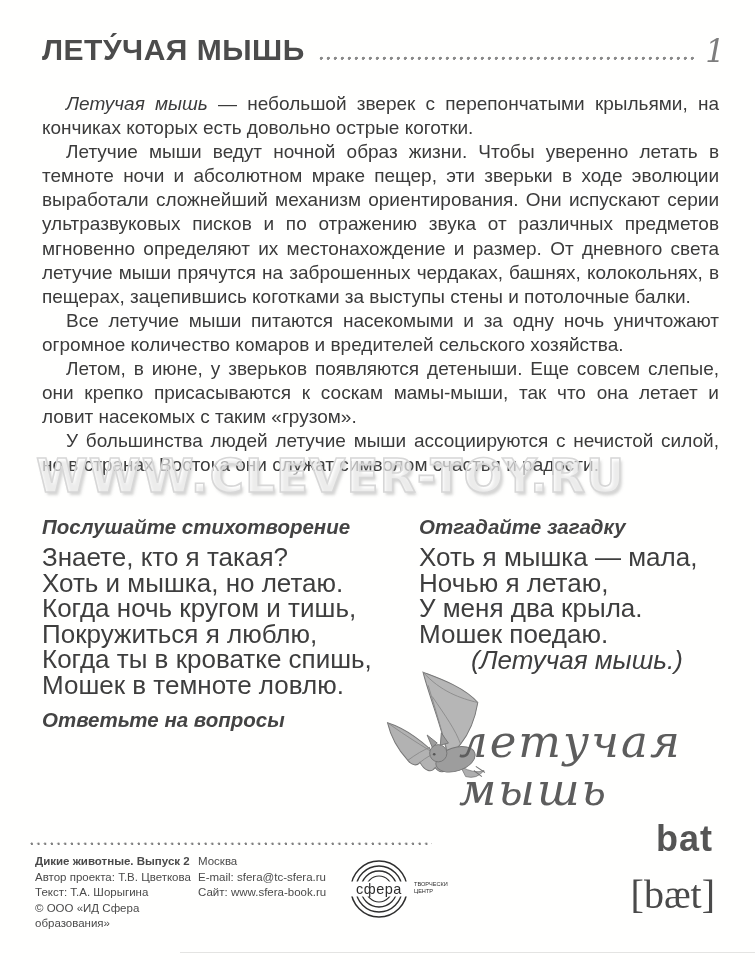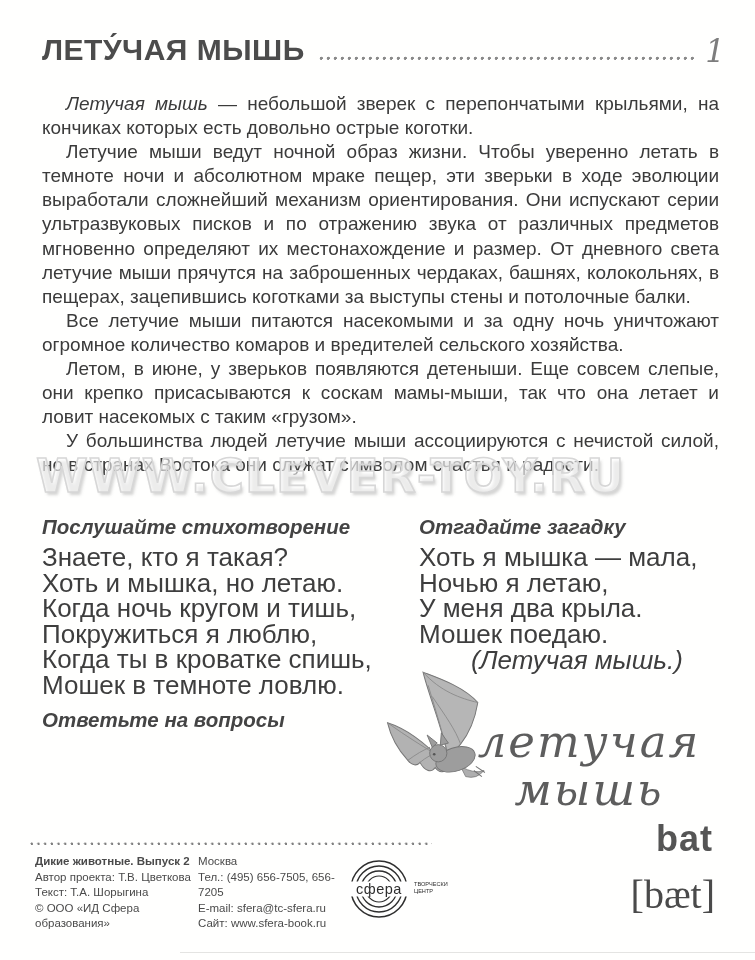--- a/index.html
+++ b/index.html
@@ -56,21 +56,21 @@
   .verse{font-size:26px;line-height:25.6px;color:#3e3e3e;}
   .verse div{white-space:nowrap;}
   .riddle-answer{font-style:italic;padding-left:52px;margin-top:1px;}
 
   .questions{position:absolute;left:42px;top:707px;width:400px;}
   .questions .verse{line-height:26.5px;}
 
   
   .bat-figure{position:absolute;left:382px;top:665px;width:145px;height:142px;}
   .cursive{
-    position:absolute;right:36px;top:718px;width:260px;text-align:center;
+    position:absolute;right:36px;top:718px;width:260px;text-align:left;
     font-family:"DejaVu Serif",serif;font-style:italic;
     font-size:45px;line-height:48px;color:#5d5d5d;letter-spacing:2px;
   }
   .vocab-en{
     position:absolute;right:42px;top:812px;width:200px;text-align:right;
     font-size:36px;line-height:54px;color:#555;letter-spacing:1px;font-weight:700;
   }
   .vocab-ipa{
     position:absolute;right:40px;top:872px;width:200px;text-align:right;
     font-family:"Liberation Serif",serif;font-size:40px;line-height:46px;color:#4a4a4a;
@@ -171,21 +171,20 @@
   <div class="footer-dots"></div>
   <div class="footer">
     <div class="f-col1">
       <div class="f-series">Дикие животные. Выпуск 2</div>
       <div>Автор проекта: Т.В. Цветкова</div>
       <div>Текст: Т.А. Шорыгина</div>
       <div>© ООО «ИД Сфера образования»</div>
     </div>
     <div class="f-col2">
       <div>Москва</div>
-      <div>Тел.: (495) 656-7505, 656-7205</div>
       <div>E-mail: sfera@tc-sfera.ru</div>
       <div>Сайт: www.sfera-book.ru</div>
     </div>
     <div class="f-logo">
       <svg viewBox="0 0 100 66" width="100" height="66" xmlns="http://www.w3.org/2000/svg">
         <circle cx="31" cy="33" r="28" fill="none" stroke="#2e2e2e" stroke-width="1.5"></circle>
         <circle cx="31" cy="33" r="23" fill="none" stroke="#2e2e2e" stroke-width="1.4"></circle>
         <circle cx="31" cy="33" r="18" fill="none" stroke="#2e2e2e" stroke-width="1.3"></circle>
         <circle cx="31" cy="33" r="13" fill="none" stroke="#2e2e2e" stroke-width="1.2"></circle>
         <rect x="1" y="25.5" width="60" height="15" fill="#ffffff"></rect>

